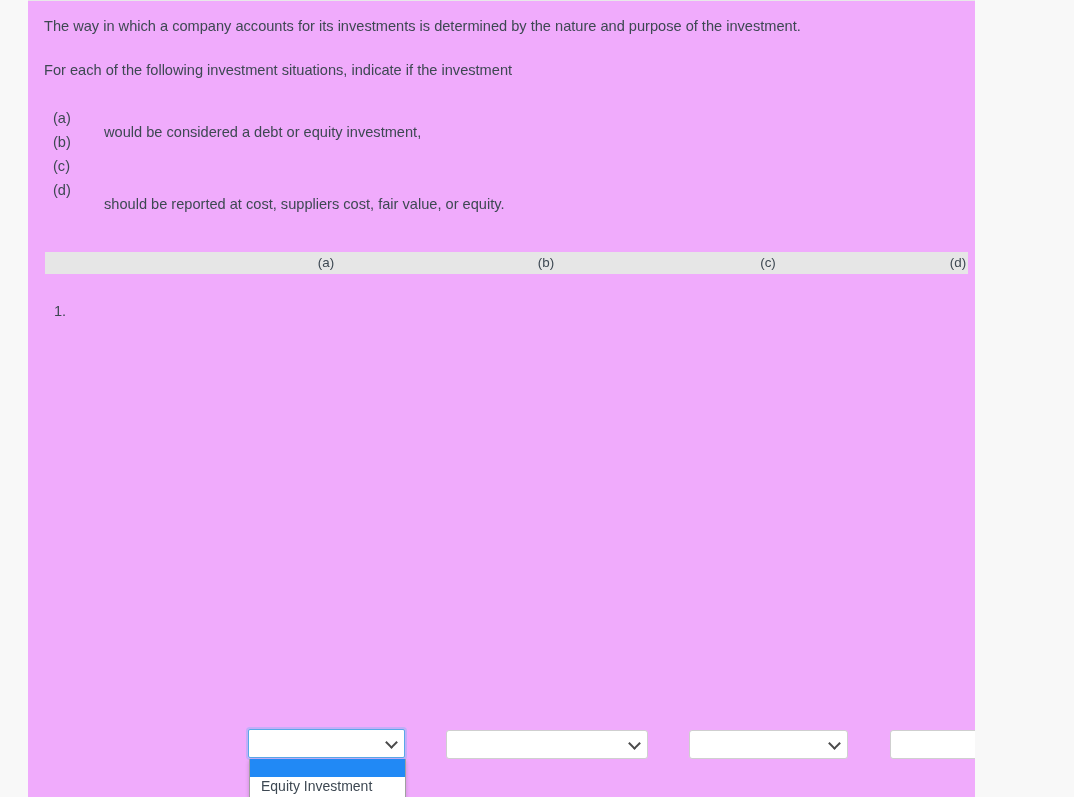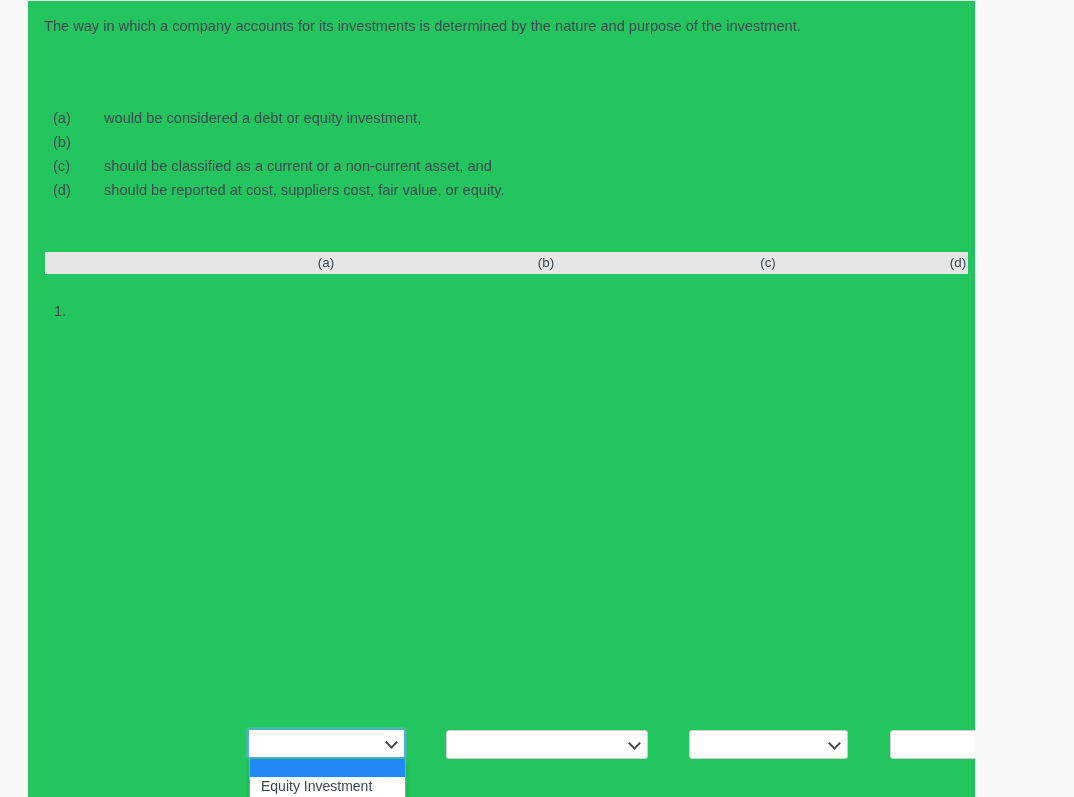--- a/index.html
+++ b/index.html
@@ -29,21 +29,21 @@
     height: 797px;
     background: #f8f8f8;
   }
   
   #page-sheet {
     position: absolute;
     left: 28px;
     top: 0;
     width: 947px;
     height: 797px;
-    background: #22c55e;
+    background: #f0abfc;
     overflow: hidden;
     border-top: 1px solid #e8e8e8;
     box-sizing: border-box;
   }
   #page-inner {
     position: relative;
     width: 947px;
     height: 796px;
   }
   
@@ -73,21 +73,21 @@
   }
   .req-label {
     position: absolute;
     left: 9px;
     top: 0;
     width: 40px;
   }
   .req-text {
     position: absolute;
     left: 60px;
-    top: 0;
+    top: 14px;
   }
 
   
   #answer-table {
     position: absolute;
     left: 17px;
     top: 251px;
     width: 923px;
   }
   #table-header-row {
@@ -232,32 +232,32 @@
 
 <div id="viewport">
 
   <div id="left-rail"></div>
 
   <div id="page-sheet">
     <div id="page-inner">
 
       <div class="prose" id="intro-paragraph">The way in which a company accounts for its investments is determined by the nature and purpose of the investment.</div>
 
+      <div class="prose" id="instruction-paragraph">For each of the following investment situations, indicate if the investment</div>
 
       <div id="requirements-list">
         <div class="req-row">
           <span class="req-label">(a)</span>
           <span class="req-text">would be considered a debt or equity investment,</span>
         </div>
         <div class="req-row">
           <span class="req-label">(b)</span>
         </div>
         <div class="req-row">
           <span class="req-label">(c)</span>
-          <span class="req-text">should be classified as a current or a non-current asset, and</span>
         </div>
         <div class="req-row">
           <span class="req-label">(d)</span>
           <span class="req-text">should be reported at cost, suppliers cost, fair value, or equity.</span>
         </div>
       </div>
 
       <div id="answer-table">
 
         <div id="table-header-row">

